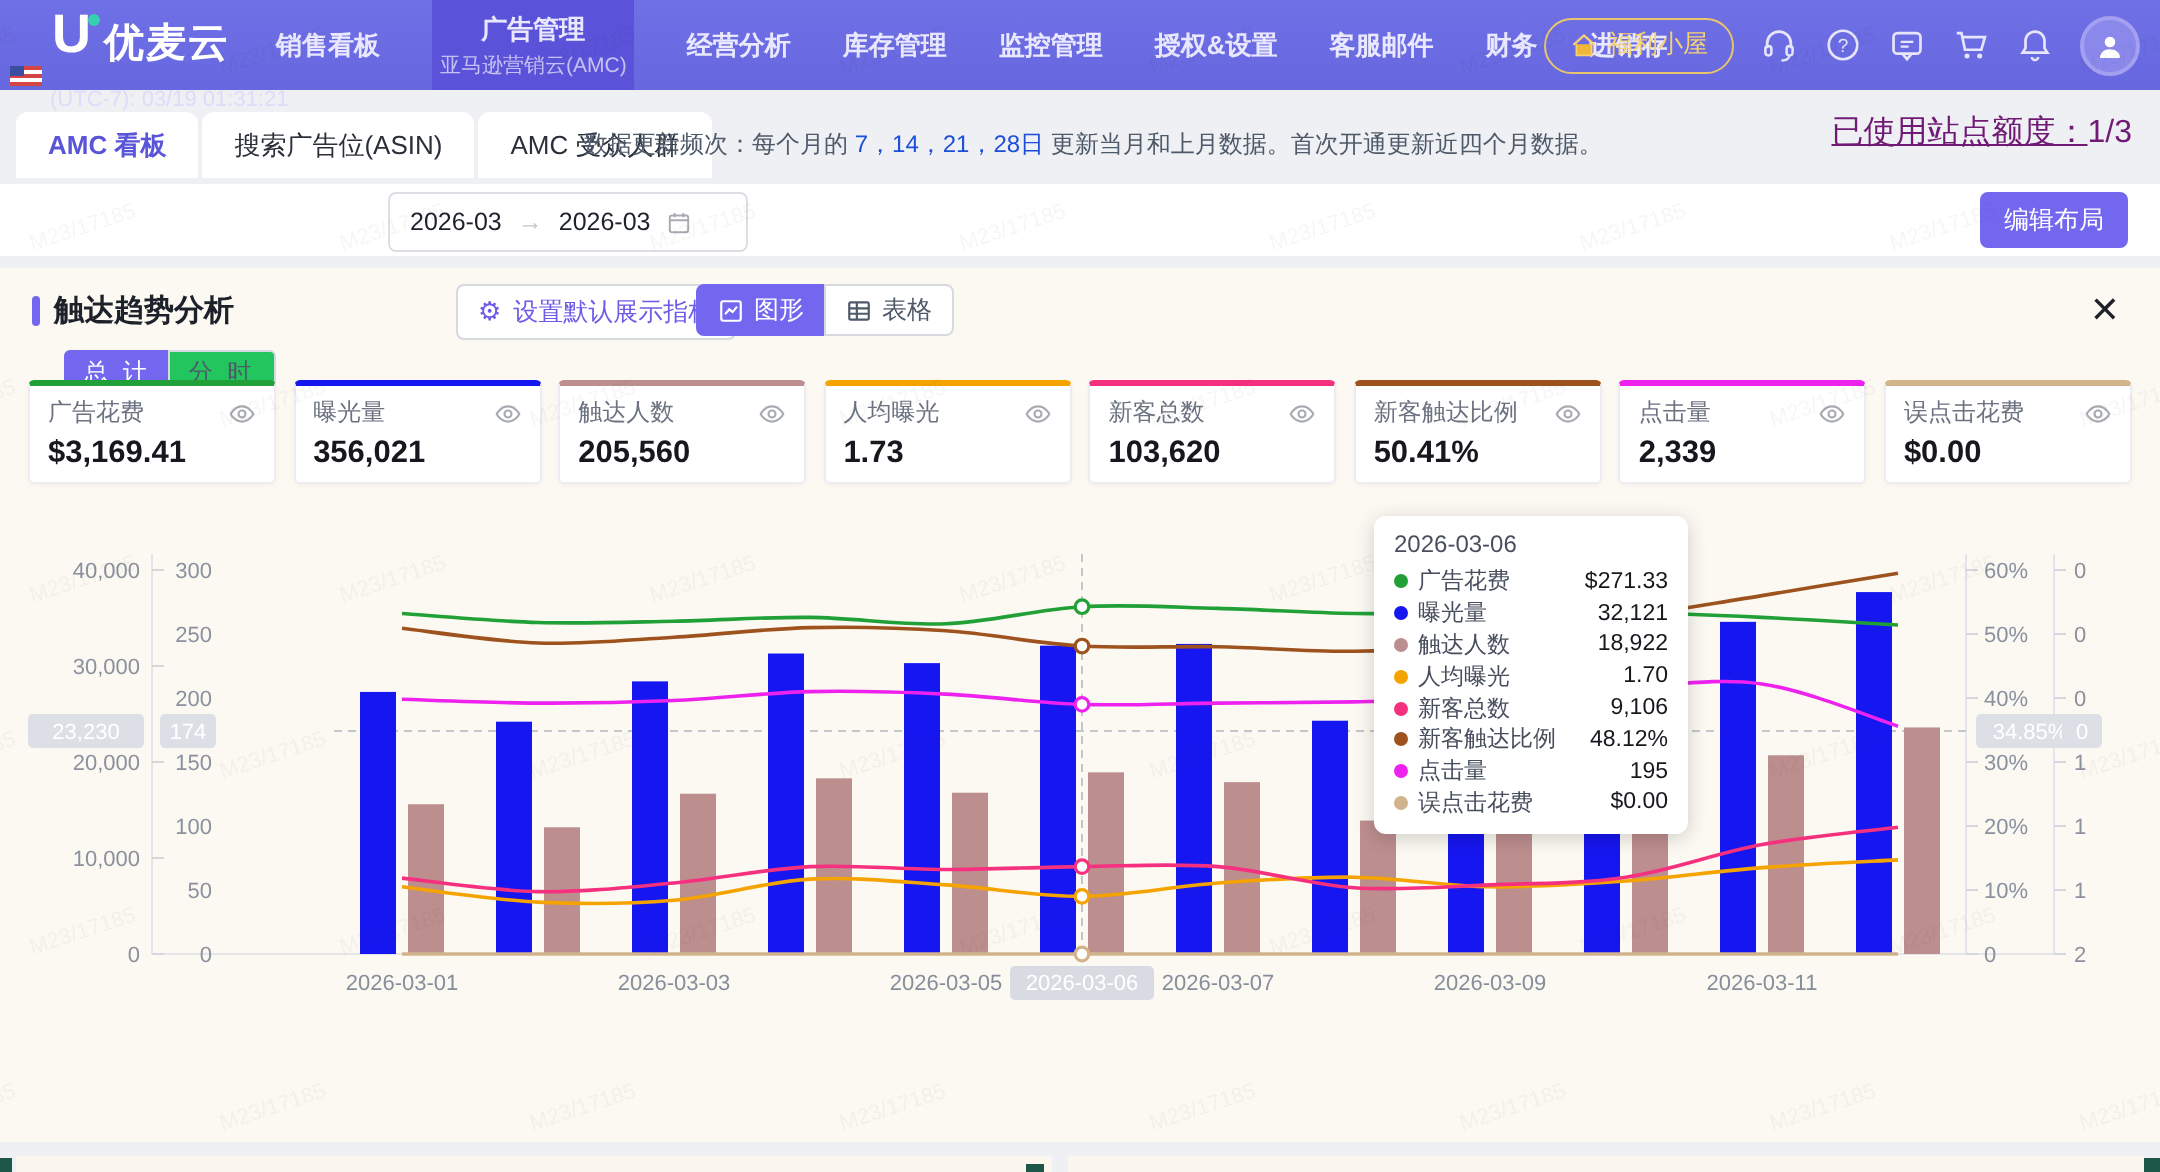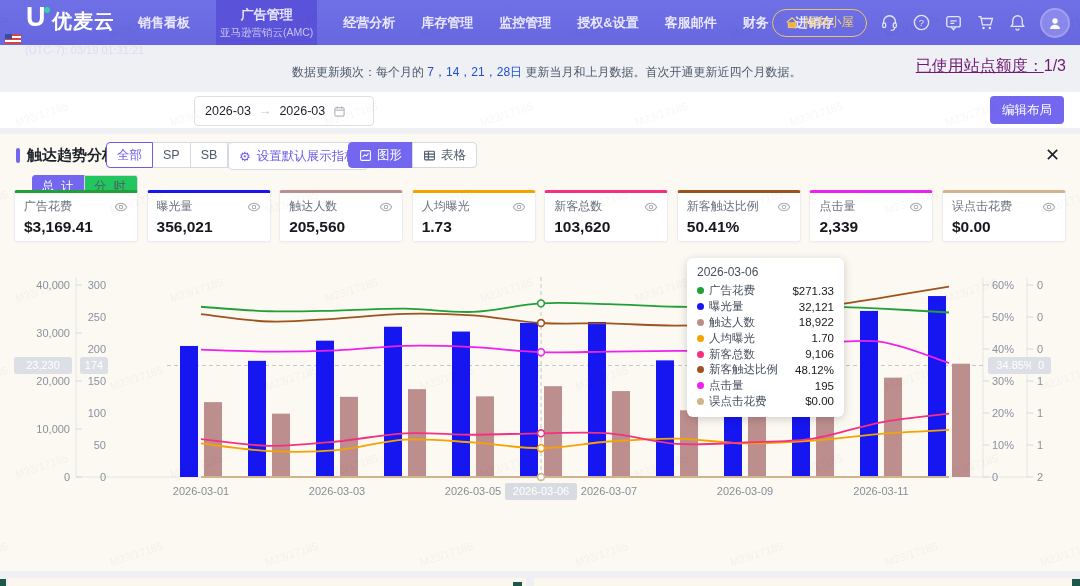--- a/index.html
+++ b/index.html
@@ -166,46 +166,45 @@
         </svg>
       <div id="avatar">
         <svg width="16" height="16" viewBox="0 0 24 24">
             <circle cx="12" cy="9" r="4" fill="#fff"></circle>
             <path d="M4.5 21c0-4 3.4-6.5 7.5-6.5s7.5 2.5 7.5 6.5z" fill="#fff"></path>
           </svg>
       </div>
     </div>
   </div>
 
+  <div id="tabs" class="abs">
+      <div class="tab active">AMC 看板</div>
+      <div class="tab">搜索广告位(ASIN)</div>
+      <div class="tab">AMC 受众人群</div>
+    </div>
   <div id="notice" class="abs"><span>数据更新频次：每个月的 </span><span class="red">7，14，21，28日</span><span> 更新当月和上月数据。首次开通更新近四个月数据。</span></div>
   <div id="quota" class="abs"><span class="ul">已使用站点额度：</span><span>1/3</span></div>
 
   <div id="filter-panel" class="abs"></div>
   <div id="date-range" class="abs ctrl">
     <span>2026-03</span>
     <span class="arrow">→</span>
     <span>2026-03</span>
     <svg width="13" height="13" viewBox="0 0 24 24">
         <rect x="3.5" y="5" width="17" height="15.5" rx="2" fill="none" stroke="#a8abb2" stroke-width="1.8"></rect>
         <path d="M3.5 9.5 h17 M8 2.8 v4 M16 2.8 v4" stroke="#a8abb2" stroke-width="1.8" fill="none"></path>
       </svg>
   </div>
   <button id="edit-layout" class="abs">编辑布局</button>
 
   <div id="main-panel" class="abs"></div>
   <div id="sec-title" class="abs">
     <span class="bar"></span>
     <span class="txt">触达趋势分析</span>
   </div>
-  <div id="scope-group" class="abs seg-group">
-      <div class="seg active">全部</div>
-      <div class="seg">SP</div>
-      <div class="seg">SB</div>
-      <div class="seg">SD</div>
-    </div>
   <div id="settings-btn" class="abs">
     <span style="font-size:13px;">⚙</span>
     <span>设置默认展示指标</span>
   </div>
   <div id="view-group" class="abs seg-group">
       <div class="viewbtn active">
         <span style="display: flex;">
           <svg width="13" height="13" viewBox="0 0 24 24">
             <rect x="3" y="3" width="18" height="18" rx="2" fill="none" stroke="currentColor" stroke-width="2"></rect>
             <path d="M6.5 15 L10.5 10.5 L13.5 13 L17.5 8" fill="none" stroke="currentColor" stroke-width="2"></path>

